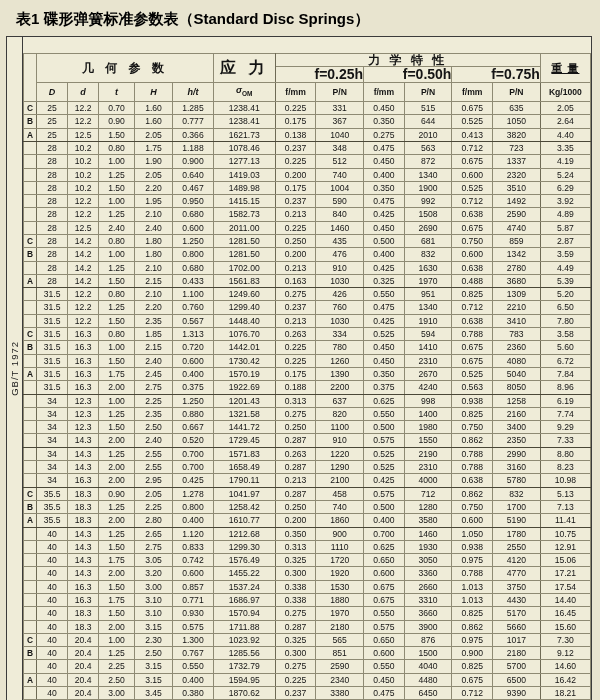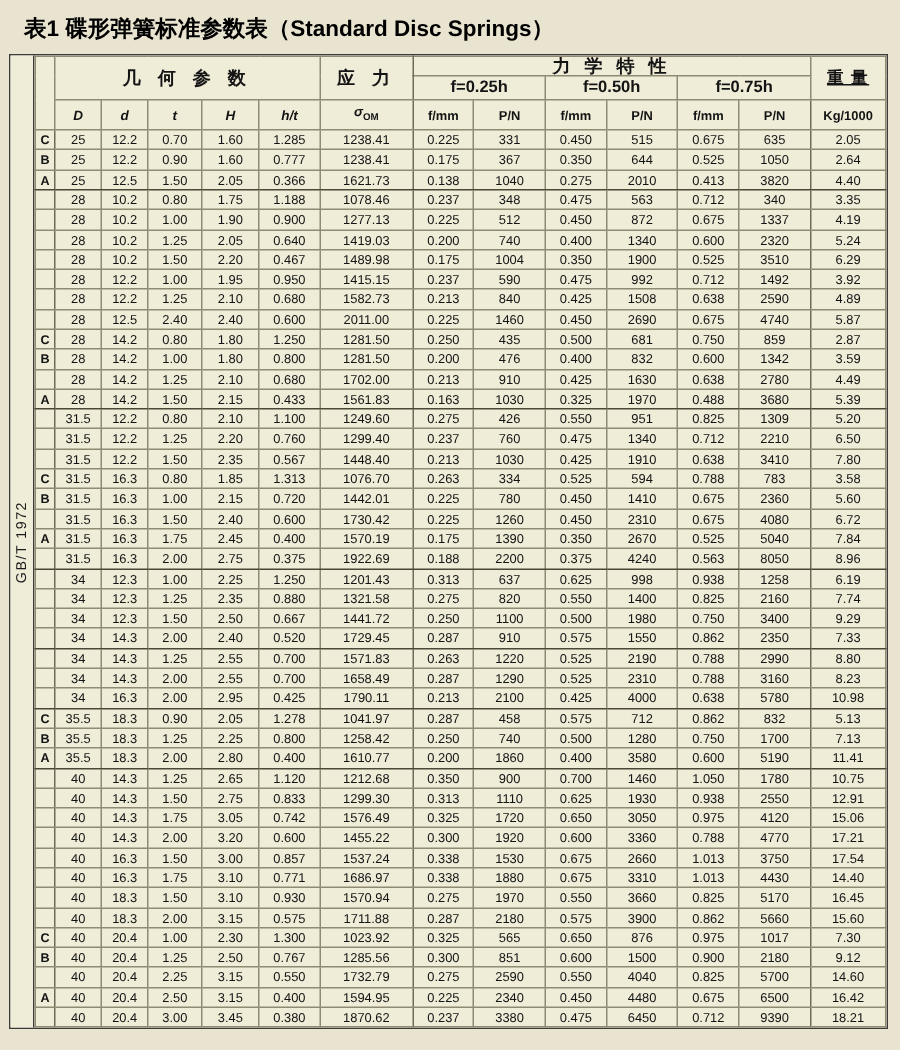--- a/index.html
+++ b/index.html
@@ -47,42 +47,43 @@
     transform:rotate(180deg);
     font-size:9.5px;
     letter-spacing:1px;
     white-space:nowrap;
   }
   table{
     border-collapse:collapse;
     width:569px;
     table-layout:fixed;
     background:#efecd8;
+    margin-top:16px;
   }
   th,td{
     border:0.7px solid #8e8a73;
     font-size:8.6px;
     text-align:center;
     padding:0;
     height:12.3px;
     line-height:12.3px;
     font-family:"Liberation Sans", sans-serif;
     color:#141414;
     overflow:hidden;
     white-space:nowrap;
   }
   thead th{
     font-weight:bold;
     background:#efecd8;
   }
   .hdr-geom{font-size:12px;letter-spacing:4px;}
-  .hdr-stress{font-size:12px;letter-spacing:4px;}
+  .hdr-stress{font-size:16px;letter-spacing:4px;}
   .hdr-mech{font-size:12px;letter-spacing:3px;}
   .hdr-weight{font-size:11px;letter-spacing:1px;line-height:13px;text-decoration:underline;}
-  .h2{font-size:11px;height:15px;line-height:15px;}
+  .h2{font-size:14px;height:15px;line-height:15px;text-align:right;}
   .h3{font-size:8.6px;height:14px;line-height:14px;}
   .sym{font-style:italic;font-size:9px;}
   .sub{font-size:6.5px;vertical-align:sub;}
   .cls{width:11px;font-weight:bold;font-size:8.4px;}
   td.cls{border-right:1.1px solid #6e6a55;}
   .grpend td{border-bottom:1.1px solid #4a4737;}
   .vsep{border-right:1.2px solid #6e6a55;}
   col.c-cls{width:11px;}
   col.c-D{width:26px;}
   col.c-d{width:26px;}
@@ -206,21 +207,21 @@
             <td>10.2</td>
             <td>0.80</td>
             <td>1.75</td>
             <td>1.188</td>
             <td class="vsep">1078.46</td>
             <td>0.237</td>
             <td>348</td>
             <td>0.475</td>
             <td>563</td>
             <td>0.712</td>
-            <td class="vsep">340</td>
+            <td class="vsep">723</td>
             <td>3.35</td>
           </tr>
           <tr>
             <td class="cls"></td>
             <td>28</td>
             <td>10.2</td>
             <td>1.00</td>
             <td>1.90</td>
             <td>0.900</td>
             <td class="vsep">1277.13</td>

